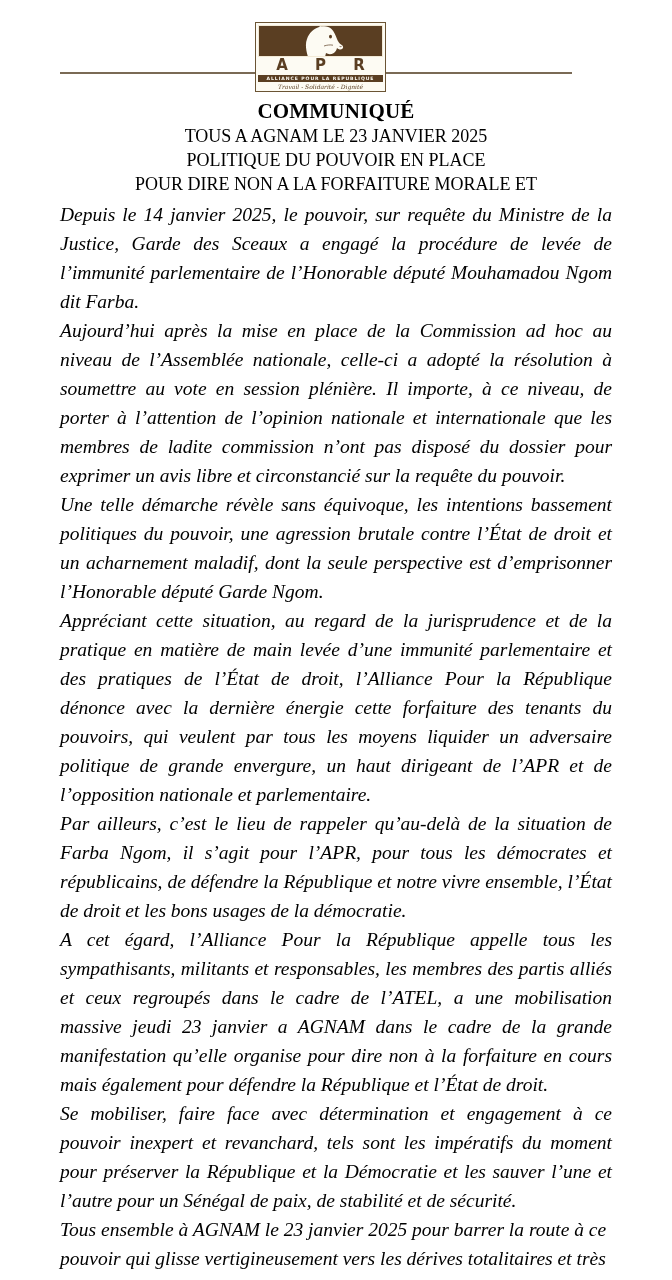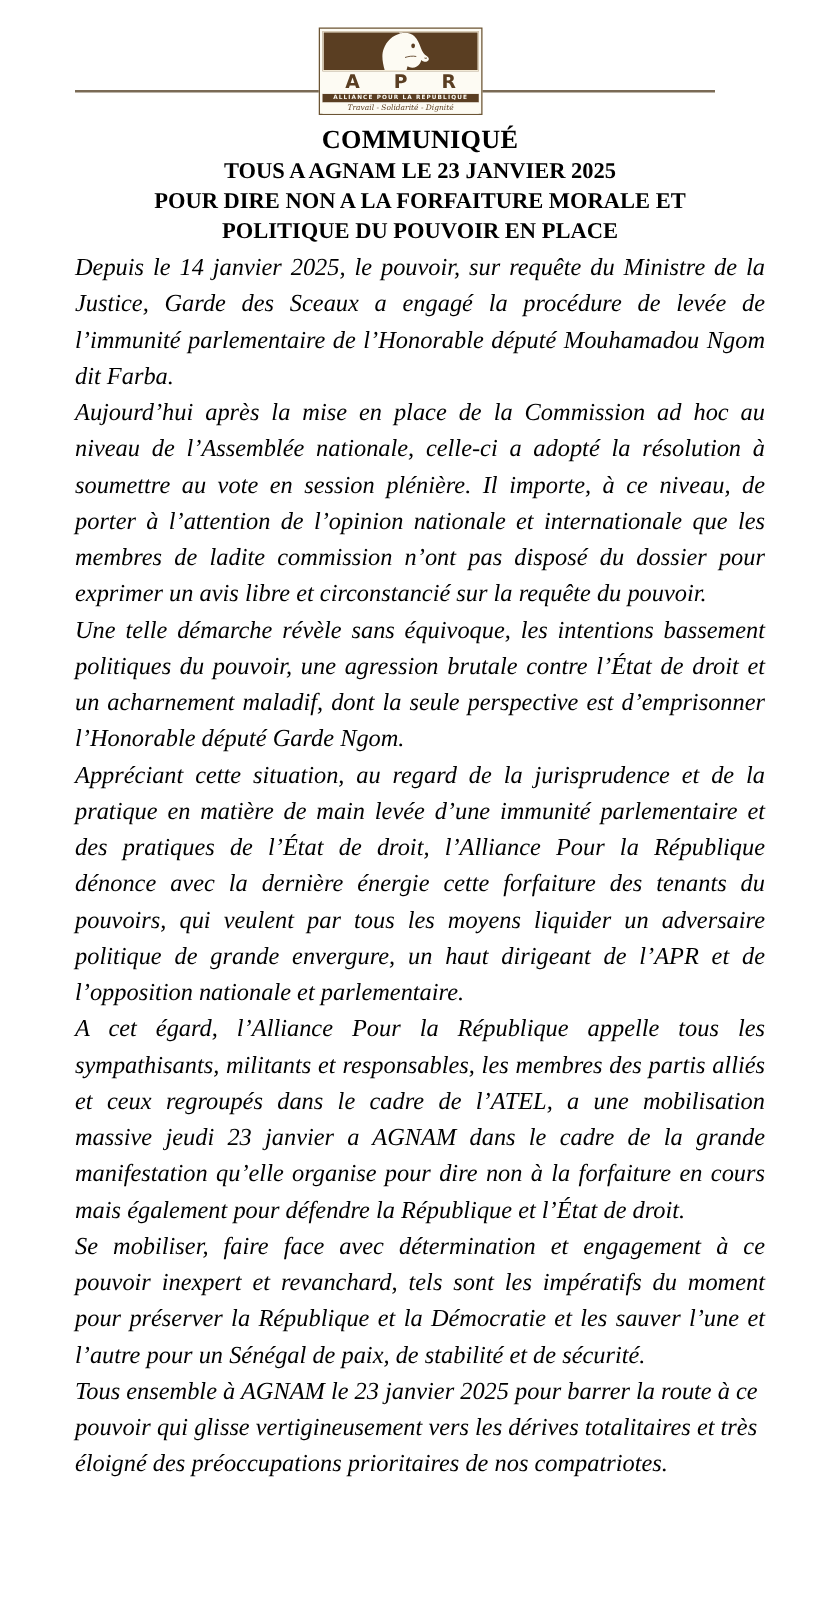--- a/index.html
+++ b/index.html
@@ -118,21 +118,21 @@
     text-align: center;
   }
   .title-main {
     font-size: 21px;
     font-weight: bold;
     line-height: 26px;
     letter-spacing: 0.2px;
   }
   .title-sub {
     font-size: 18px;
-    font-weight: bold;
+    font-weight: normal;
     line-height: 24px;
   }
 
   
   .body {
     margin: 0;
     padding: 4px 60px 0 60px;
     width: 672px;
     box-sizing: border-box;
   }
@@ -171,27 +171,28 @@
       </div>
 
       <div class="logo-band">ALLIANCE POUR LA REPUBLIQUE</div>
       <div class="logo-tagline">Travail - Solidarité - Dignité</div>
     </div>
   </div>
 
   <div class="titles">
     <div class="title-main">COMMUNIQUÉ</div>
     <div class="title-sub">TOUS A AGNAM LE 23 JANVIER 2025</div>
+    <div class="title-sub">POLITIQUE DU POUVOIR EN PLACE</div>
     <div class="title-sub">POUR DIRE NON A LA FORFAITURE MORALE ET</div>
-    <div class="title-sub">POLITIQUE DU POUVOIR EN PLACE</div>
   </div>
 
   <div class="body">
     <p class="para">Depuis le 14 janvier 2025, le pouvoir, sur requête du Ministre de la Justice, Garde des Sceaux a engagé la procédure de levée de l’immunité parlementaire de l’Honorable député Mouhamadou Ngom dit Farba.</p>
     <p class="para">Aujourd’hui après la mise en place de la Commission ad hoc au niveau de l’Assemblée nationale, celle-ci a adopté la résolution à soumettre au vote en session plénière. Il importe, à ce niveau, de porter à l’attention de l’opinion nationale et internationale que les membres de ladite commission n’ont pas disposé du dossier pour exprimer un avis libre et circonstancié sur la requête du pouvoir.</p>
     <p class="para">Une telle démarche révèle sans équivoque, les intentions bassement politiques du pouvoir, une agression brutale contre l’État de droit et un acharnement maladif, dont la seule perspective est d’emprisonner l’Honorable député Garde Ngom.</p>
     <p class="para">Appréciant cette situation, au regard de la jurisprudence et de la pratique en matière de main levée d’une immunité parlementaire et des pratiques de l’État de droit, l’Alliance Pour la République dénonce avec la dernière énergie cette forfaiture des tenants du pouvoirs, qui veulent par tous les moyens liquider un adversaire politique de grande envergure, un haut dirigeant de l’APR et de l’opposition nationale et parlementaire.</p>
+    <p class="para">Par ailleurs, c’est le lieu de rappeler qu’au-delà de la situation de Farba Ngom, il s’agit pour l’APR, pour tous les démocrates et républicains, de défendre la République et notre vivre ensemble, l’État de droit et les bons usages de la démocratie.</p>
     <p class="para">A cet égard, l’Alliance Pour la République appelle tous les sympathisants, militants et responsables, les membres des partis alliés et ceux regroupés dans le cadre de l’ATEL, a une mobilisation massive jeudi 23 janvier a AGNAM dans le cadre de la grande manifestation qu’elle organise pour dire non à la forfaiture en cours mais également pour défendre la République et l’État de droit.</p>
     <p class="para">Se mobiliser, faire face avec détermination et engagement à ce pouvoir inexpert et revanchard, tels sont les impératifs du moment pour préserver la République et la Démocratie et les sauver l’une et l’autre pour un Sénégal de paix, de stabilité et de sécurité.</p>
     <p class="para">Tous ensemble à AGNAM le 23 janvier 2025 pour barrer la route à ce pouvoir qui glisse vertigineusement vers les dérives totalitaires et très éloigné des préoccupations prioritaires de nos compatriotes.</p>
   </div>
 
 </div>
 
 </body></html>

